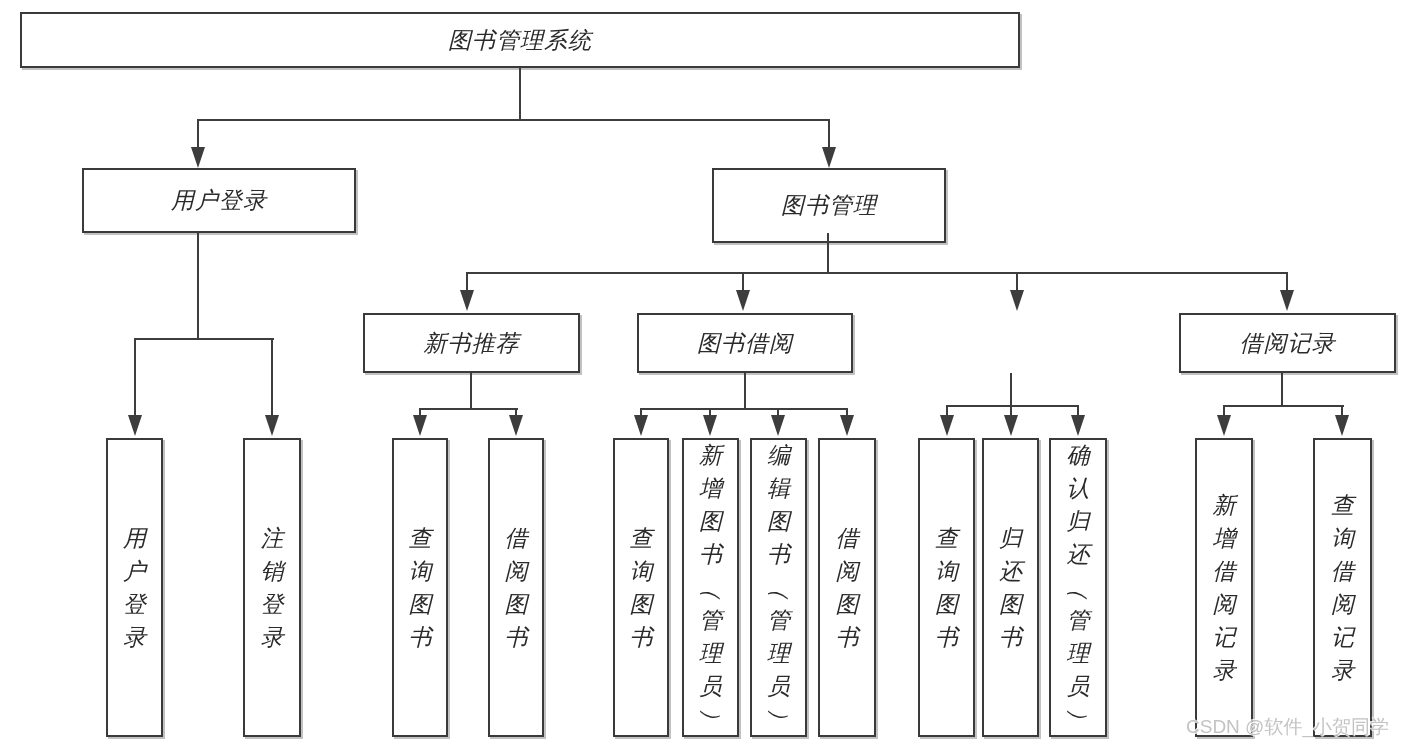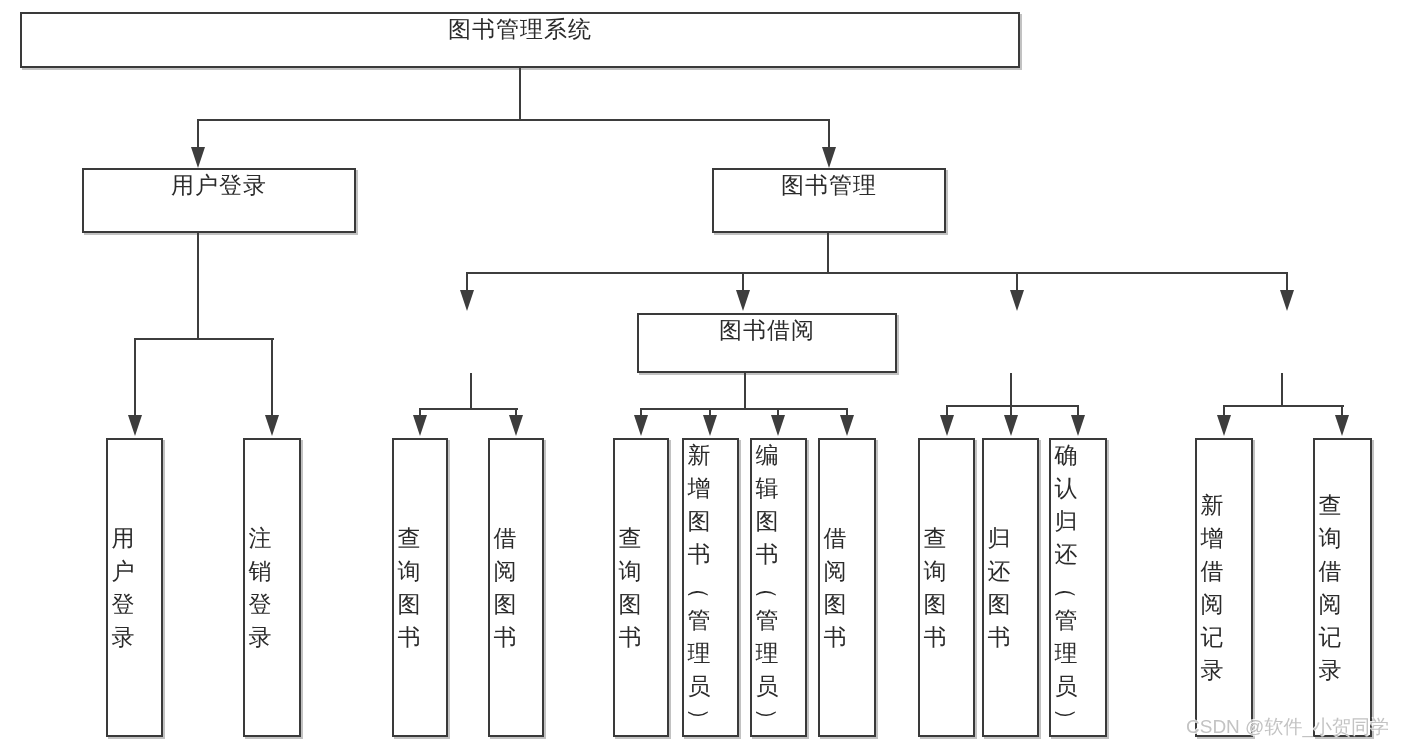--- a/index.html
+++ b/index.html
@@ -17,21 +17,21 @@
     font-family:"Liberation Sans","DejaVu Sans",sans-serif;
     color:var(--text);
     overflow:hidden;
   }
   .box{
     position:absolute;
     box-sizing:border-box;
     border:2px solid var(--border);
     background:#fff;
     box-shadow:2px 2px 0 rgba(120,120,120,0.45);
-    display:flex;align-items:flex-start;justify-content:center;
+    display:flex;align-items:center;justify-content:center;font-style:italic;
   }
   .hlabel{
     font-size:23px;
     letter-spacing:1px;
     white-space:nowrap;
   }
   .leaf{
     flex-direction:column;
   }
   .vchar{
@@ -64,30 +64,36 @@
 <div id="stage">
 
   <div class="box" style="left:20px;top:12px;width:1000px;height:56px;">
     <span class="hlabel">图书管理系统</span>
   </div>
 
   <div class="box" style="left:82px;top:168px;width:274px;height:65px;">
     <span class="hlabel">用户登录</span>
   </div>
 
-  <div class="box" style="left:712px;top:168px;width:234px;height:65px;">
+  <div class="box" style="left:712px;top:168px;width:234px;height:75px;">
     <span class="hlabel">图书管理</span>
   </div>
 
-
-  <div class="box" style="left:637px;top:313px;width:260px;height:60px;">
+  <div class="box" style="left:363px;top:313px;width:217px;height:60px;">
+    <span class="hlabel">新书推荐</span>
+  </div>
+
+  <div class="box" style="left:637px;top:313px;width:216px;height:60px;">
     <span class="hlabel">图书借阅</span>
   </div>
 
 
+  <div class="box" style="left:1179px;top:313px;width:217px;height:60px;">
+    <span class="hlabel">借阅记录</span>
+  </div>
 
   <div class="box leaf" style="left:106px;top:438px;width:57px;height:299px;">
       <span class="vchar">用</span>
       <span class="vchar">户</span>
       <span class="vchar">登</span>
       <span class="vchar">录</span>
     </div>
 
   <div class="box leaf" style="left:243px;top:438px;width:58px;height:299px;">
       <span class="vchar">注</span>

